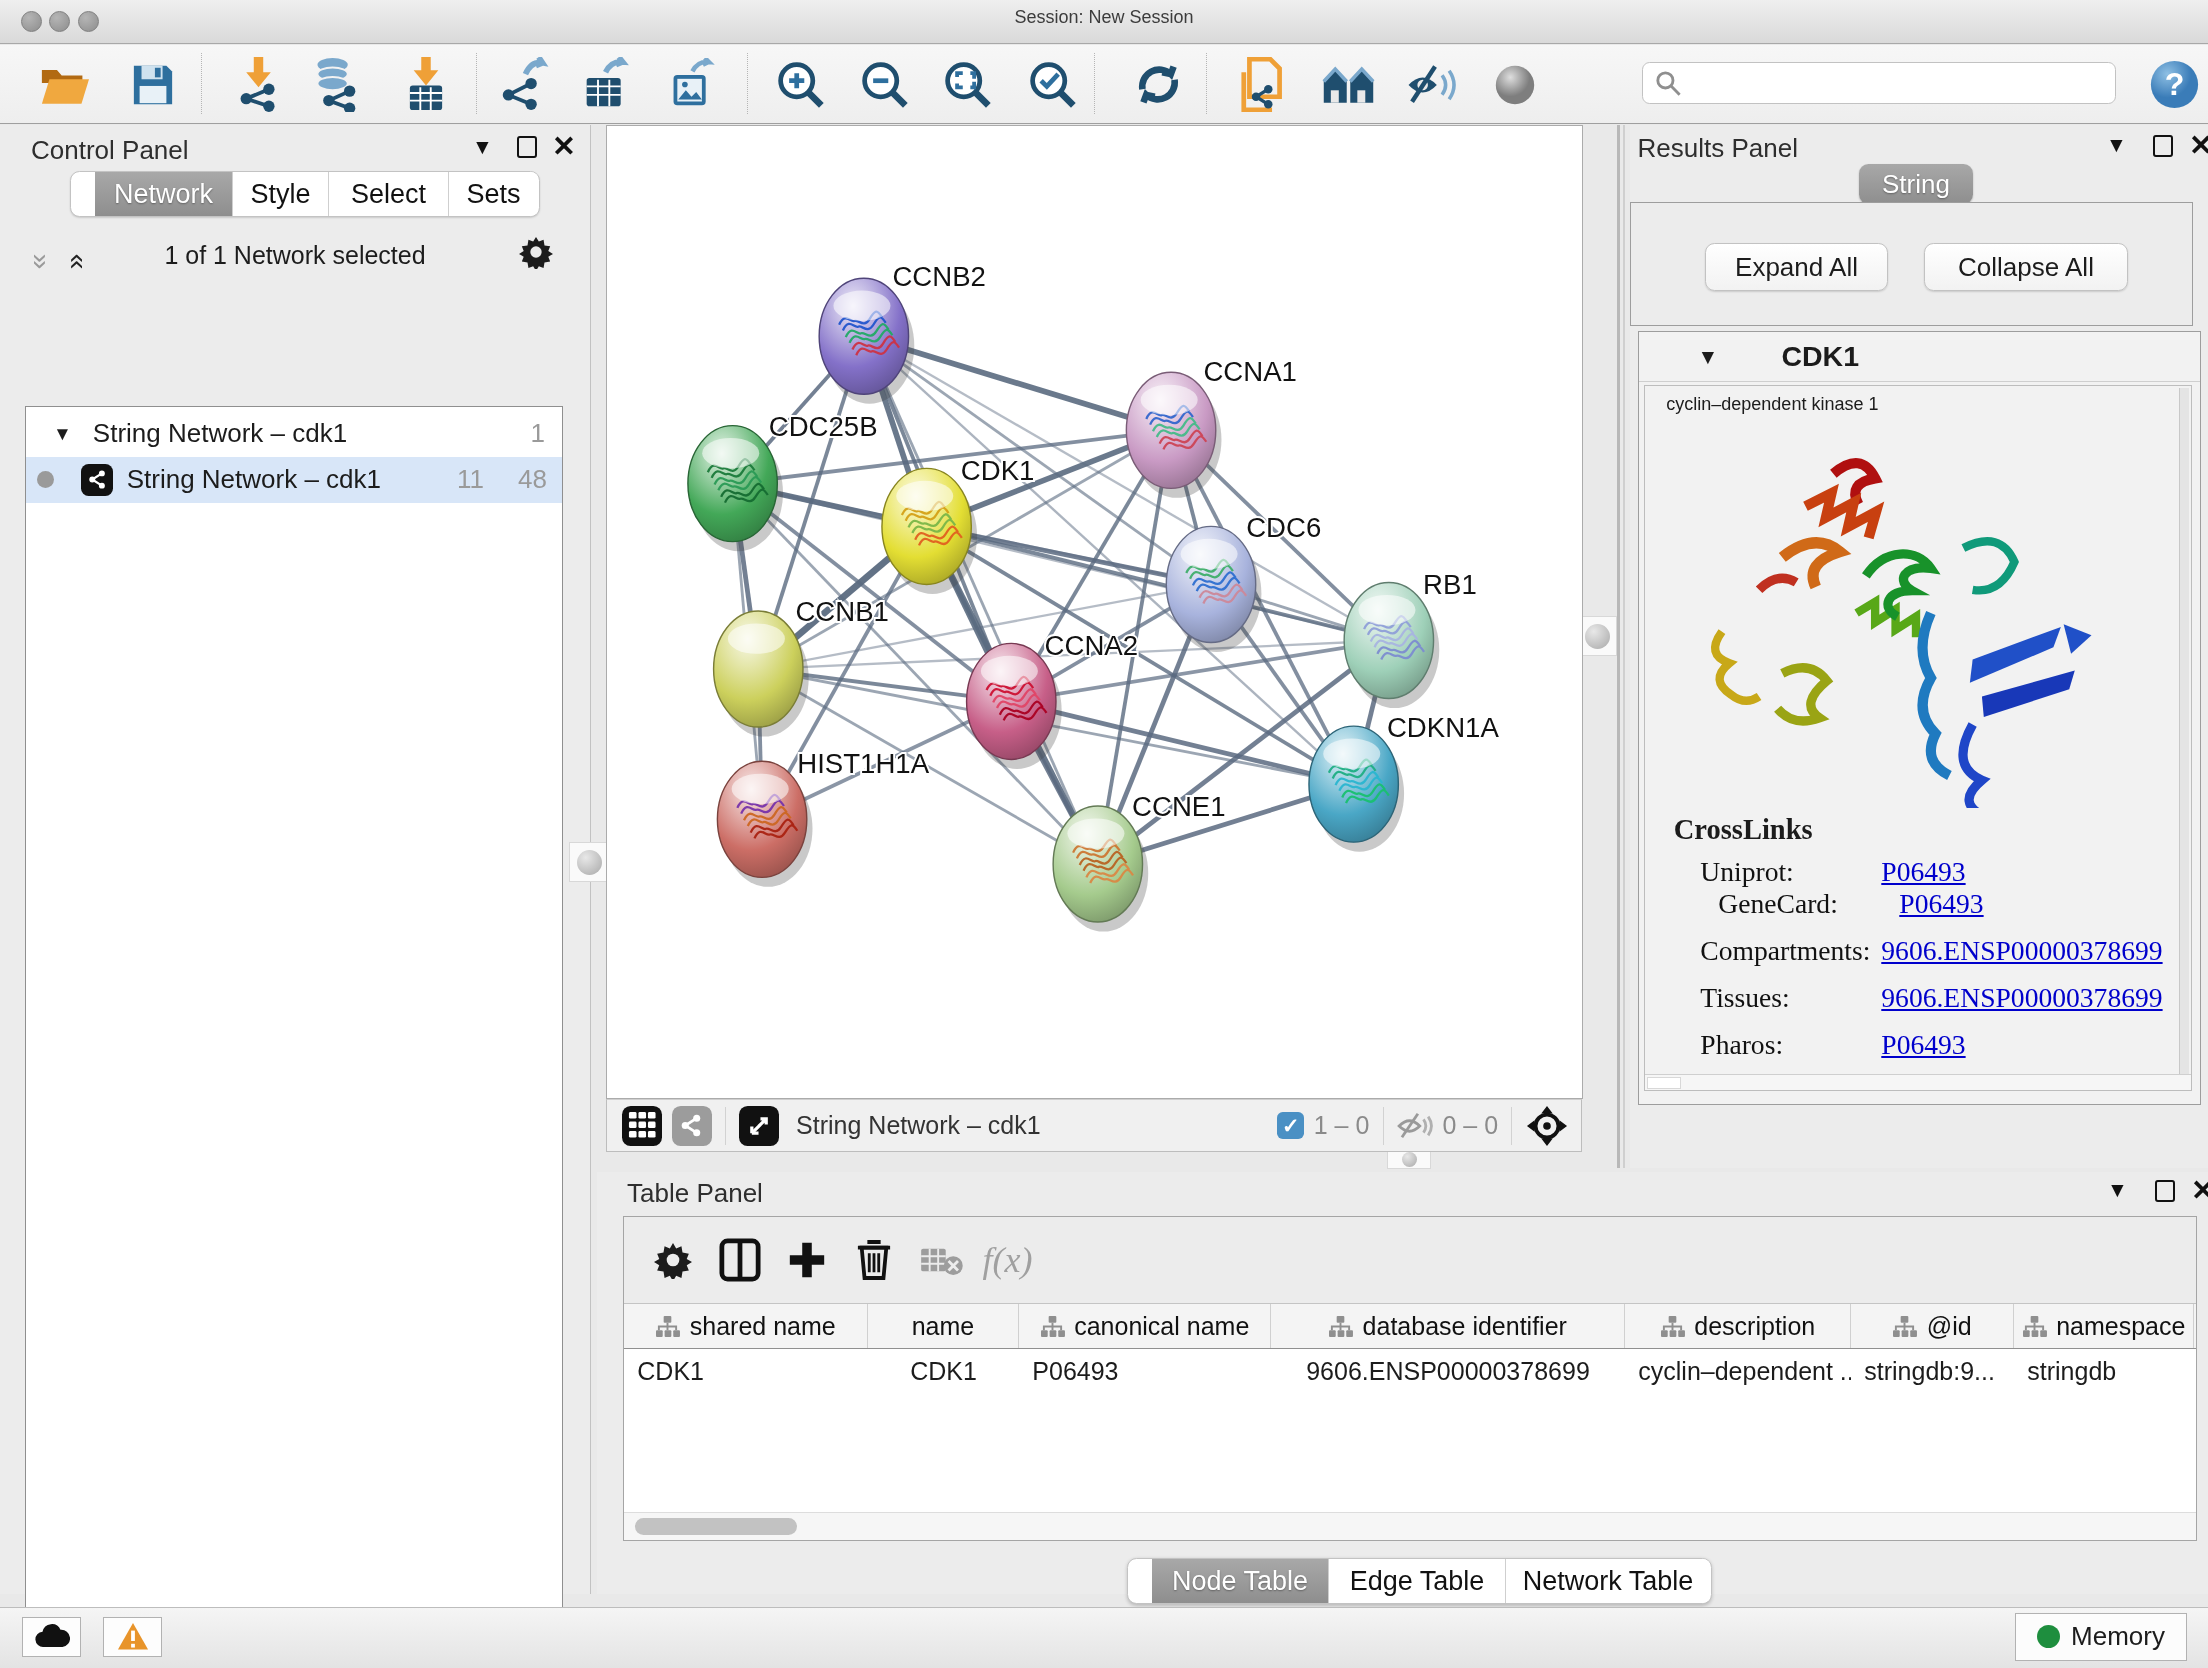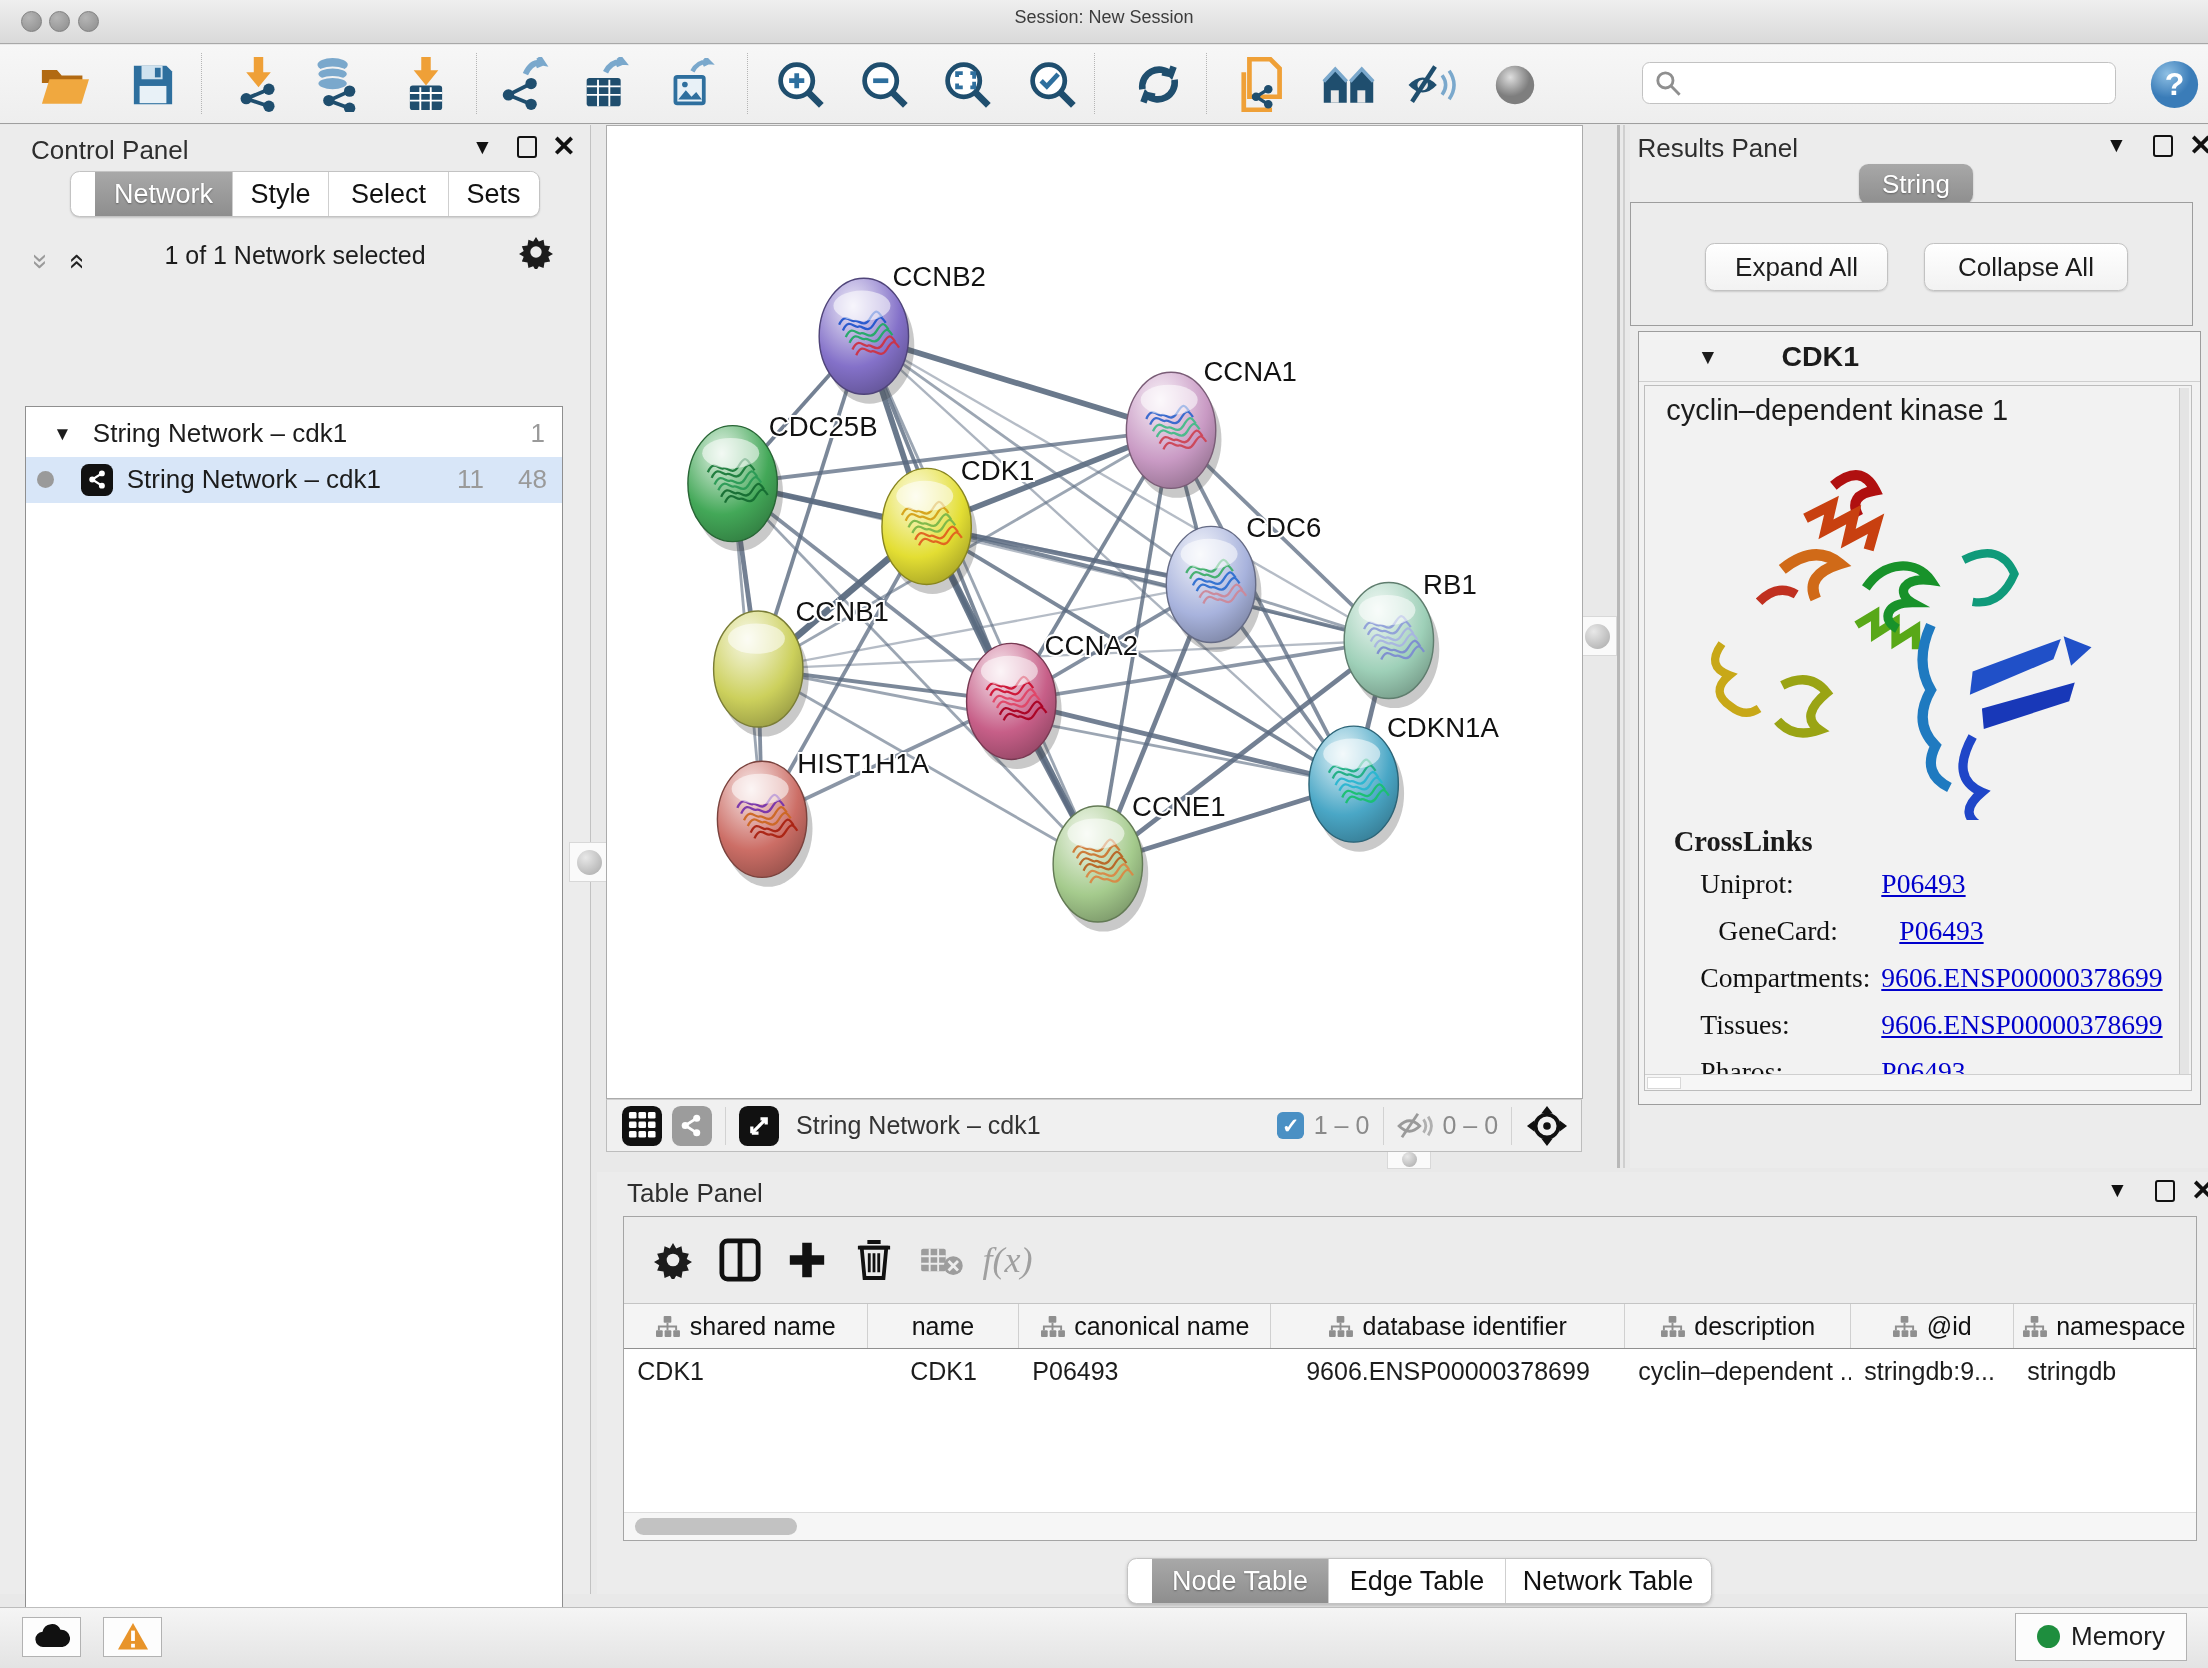--- a/index.html
+++ b/index.html
@@ -651,40 +651,40 @@
     <div class="abs btn" style="left:74px;top:40px;width:181px;height:46px">Expand All</div>
     <div class="abs btn" style="left:293px;top:40px;width:202px;height:46px">Collapse All</div>
   </div>
 
   <div class="abs res-card">
     <div class="cardhead">
       <span style="font-size:21px;margin-left:59px">▼</span>
       <span style="font-size:28.5px;font-weight:bold;margin-left:63px">CDK1</span>
     </div>
     <div class="cardinner">
-      <div style="font-size:29px;margin:7.6px 0 0 21px">cyclin–dependent kinase 1</div>
+      <div style="font-size:18px;margin:7.6px 0 0 21px">cyclin–dependent kinase 1</div>
       <svg width="428" height="390" viewBox="0 0 450 420" style="margin:3.8px 0 0 44px">
         <path d="M150,60 q30,-25 45,5 q-30,5 -18,28" stroke="#b01010" stroke-width="11" fill="none"></path>
         <path d="M120,95 l28,-14 l-6,26 l30,-16 l-6,26 l30,-16 l-8,28" stroke="#c84010" stroke-width="11" fill="none"></path>
         <path d="M95,150 q35,-28 62,-6 q-38,12 -26,38" stroke="#d06a18" stroke-width="12" fill="none"></path>
         <path d="M70,185 q20,-20 40,-8" stroke="#c03020" stroke-width="10" fill="none"></path>
         <path d="M30,230 q-18,25 8,34 q-22,18 2,34 q15,12 30,2" stroke="#c8a818" stroke-width="9" fill="none"></path>
         <path d="M95,275 q30,-15 48,8 q-30,25 -8,40 q-28,10 -45,-10" stroke="#9aa414" stroke-width="10" fill="none"></path>
         <path d="M175,210 l20,-12 l0,22 l22,-14 l0,22 l22,-14 l0,22" stroke="#58a818" stroke-width="9" fill="none"></path>
         <path d="M185,170 c20,-30 55,-30 70,-8 c-30,-4 -38,14 -20,24 c-28,0 -34,18 -16,28" stroke="#18922a" stroke-width="10" fill="none"></path>
         <path d="M290,140 q40,-20 55,15 q-15,35 -45,30" stroke="#109a7a" stroke-width="9" fill="none"></path>
         <path d="M255,210 q-18,40 0,70 q-20,35 5,60 q-15,30 15,45" stroke="#1f7ac0" stroke-width="11" fill="none"></path>
         <path d="M300,260 l95,-35 l-8,22 l-90,38z" fill="#2050c8"></path>
         <path d="M310,300 l100,-28 l-6,20 l-92,30z" fill="#1838b8"></path>
         <path d="M398,222 l30,12 l-22,20z" fill="#2050c8"></path>
         <path d="M300,330 q-25,45 10,60 q-30,25 5,40" stroke="#1f46c8" stroke-width="10" fill="none"></path>
       </svg>
       <div class="serif" style="font-size:28.5px;font-weight:bold;margin:5.7px 0 9.5px 28.5px">CrossLinks</div>
       <div style="margin-left:55px">
-          <div style="display: flex; margin-bottom: 15px;">
+          <div style="display: flex; ">
             <span class="serif xl-label" style="width: 181px;">Uniprot:</span>
             <a class="serif xl-link">P06493</a>
           </div>
           <div style="display: flex; margin-bottom: 15px; margin-left: 18px;">
             <span class="serif xl-label" style="width: 181px;">GeneCard:</span>
             <a class="serif xl-link">P06493</a>
           </div>
           <div style="display: flex; margin-bottom: 15px;">
             <span class="serif xl-label" style="width: 181px;">Compartments:</span>
             <a class="serif xl-link">9606.ENSP00000378699</a>

